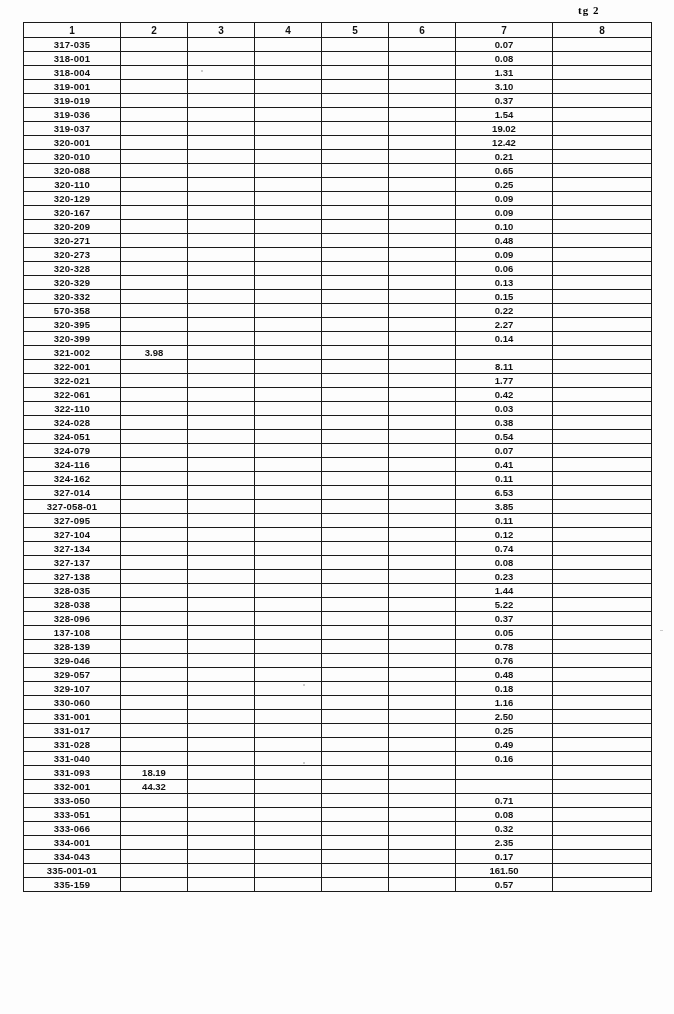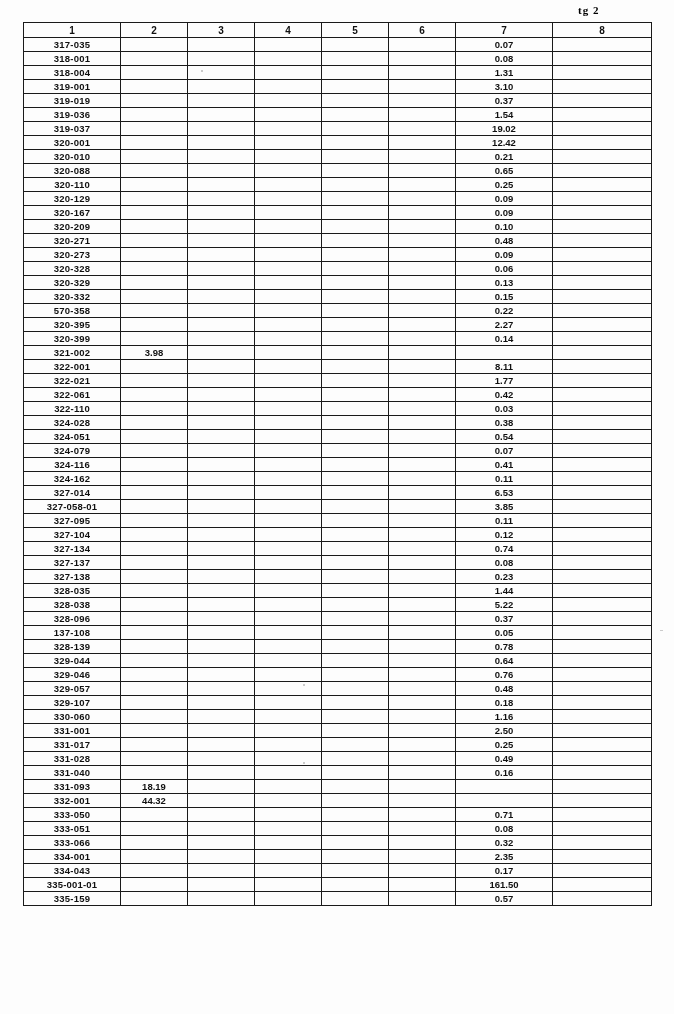--- a/index.html
+++ b/index.html
@@ -546,30 +546,20 @@
             <td class="cell-code">328-139</td>
             <td class="cell-num"></td>
             <td class="cell-num"></td>
             <td class="cell-num"></td>
             <td class="cell-num"></td>
             <td class="cell-num"></td>
             <td class="cell-num">0.78</td>
             <td class="cell-num"></td>
           </tr>
           <tr>
-            <td class="cell-code">329-044</td>
-            <td class="cell-num"></td>
-            <td class="cell-num"></td>
-            <td class="cell-num"></td>
-            <td class="cell-num"></td>
-            <td class="cell-num"></td>
-            <td class="cell-num">0.64</td>
-            <td class="cell-num"></td>
-          </tr>
-          <tr>
             <td class="cell-code">329-046</td>
             <td class="cell-num"></td>
             <td class="cell-num"></td>
             <td class="cell-num"></td>
             <td class="cell-num"></td>
             <td class="cell-num"></td>
             <td class="cell-num">0.76</td>
             <td class="cell-num"></td>
           </tr>
           <tr>

